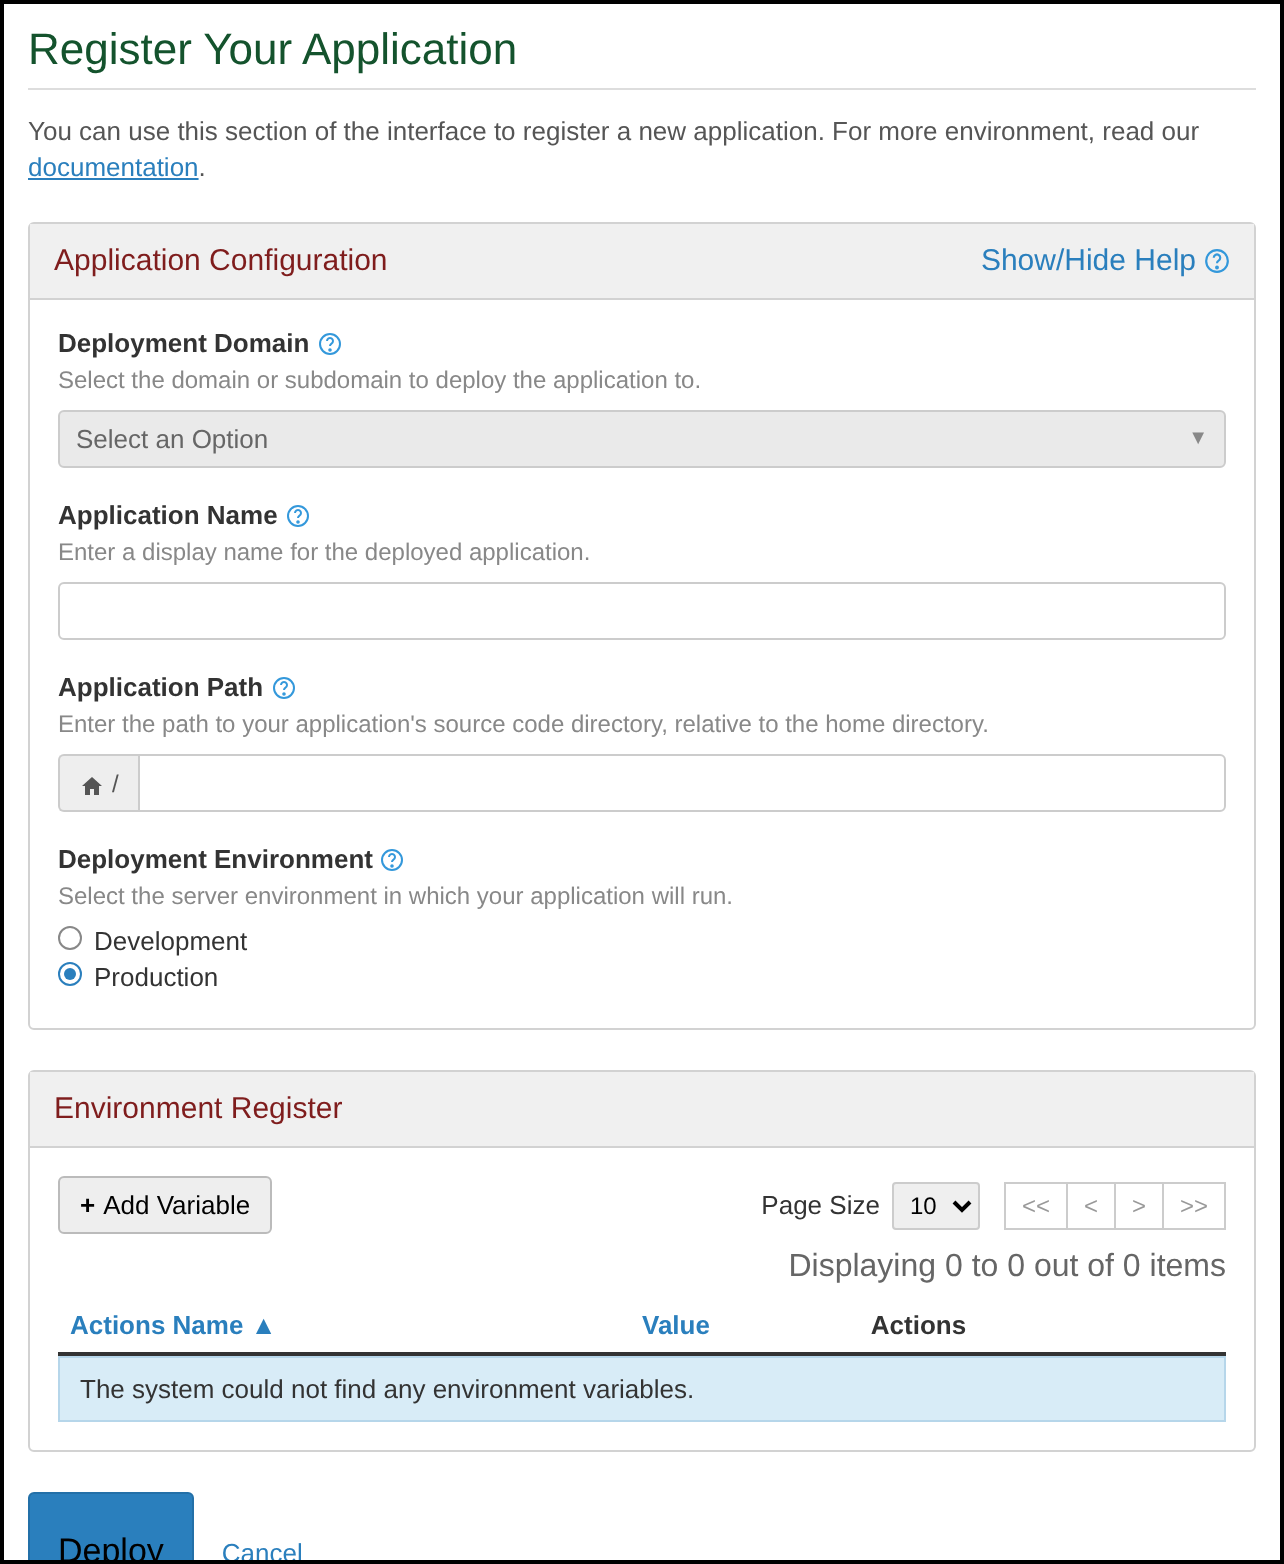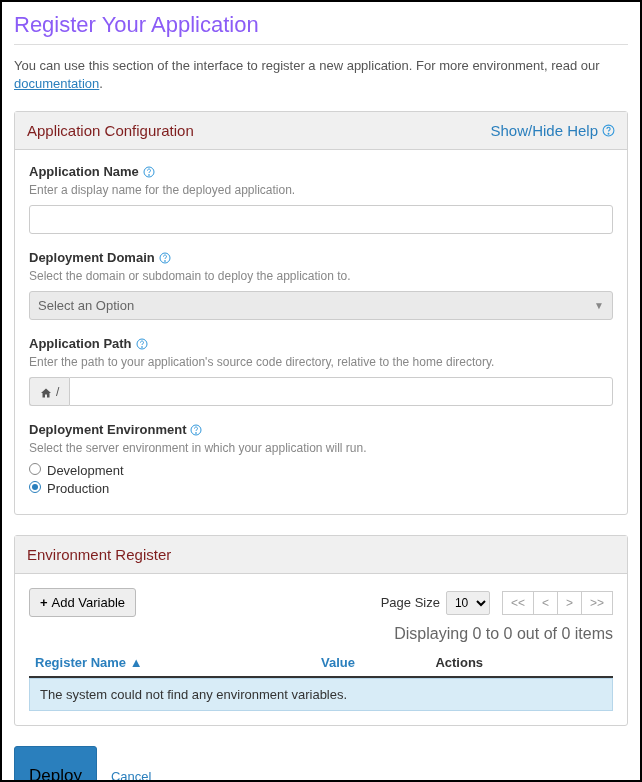--- a/index.html
+++ b/index.html
@@ -1,17 +1,17 @@
 <!DOCTYPE html>
 <html><head>
 <meta charset="utf-8">
 <style>
 * { box-sizing: border-box; margin: 0; padding: 0; }
 body { font-family: -apple-system, BlinkMacSystemFont, "Segoe UI", Helvetica, Arial, sans-serif; font-size: 13px; color: #333; background: #fff; width: 642px; height: 782px; border: 2px solid #000; padding: 10px 12px; }
-h1 { font-size: 22px; font-weight: 400; color: #8b5cf6; margin-bottom: 6px; }
+h1 { font-size: 22px; font-weight: 400; color: #14532d; margin-bottom: 6px; }
 hr.topline { border: none; border-top: 1px solid #ddd; margin: 6px 0 12px 0; }
 .intro { font-size: 13px; color: #555; margin-bottom: 18px; line-height: 1.4; }
 .intro a { color: #2a7fbd; text-decoration: underline; }
 .panel { border: 1px solid #d2d2d2; border-radius: 3px; margin-bottom: 20px; }
 .panel-header { background: #f0f0f0; border-bottom: 1px solid #d2d2d2; padding: 10px 12px; display: flex; justify-content: space-between; align-items: center; }
 .panel-header .title { font-size: 15px; color: #7f1d1d; }
 .panel-header .help-link { color: #2a7fbd; font-size: 15px; cursor: pointer; display: flex; align-items: center; gap: 4px; }
 .panel-body { padding: 14px 14px; }
 .field { margin-bottom: 16px; }
 .field-label { font-weight: 600; font-size: 13px; color: #333; display: flex; align-items: center; gap: 4px; margin-bottom: 4px; }
@@ -65,49 +65,49 @@
             <path d="M9 9a3 3 0 1 1 4.5 2.6c-.9.6-1.5 1.1-1.5 2.4"></path>
             <circle cx="12" cy="18" r="0.8" fill="#3398db"></circle>
           </svg>
         </span>
     </span>
   </div>
   <div class="panel-body">
 
     <div class="field">
       <div class="field-label">
-        <span>Application Name</span>
-        <span class="help-icon">
-            <svg width="12" height="12" viewBox="0 0 24 24" fill="none" stroke="#3398db" stroke-width="2">
-              <circle cx="12" cy="12" r="10"></circle>
-              <path d="M9 9a3 3 0 1 1 4.5 2.6c-.9.6-1.5 1.1-1.5 2.4"></path>
-              <circle cx="12" cy="18" r="0.8" fill="#3398db"></circle>
-            </svg>
-          </span>
-      </div>
-      <div class="field-hint">Enter a display name for the deployed application.</div>
-      <input type="text" value="" style="">
-    </div>
-
-    <div class="field">
-      <div class="field-label">
         <span>Deployment Domain</span>
         <span class="help-icon">
             <svg width="12" height="12" viewBox="0 0 24 24" fill="none" stroke="#3398db" stroke-width="2">
               <circle cx="12" cy="12" r="10"></circle>
               <path d="M9 9a3 3 0 1 1 4.5 2.6c-.9.6-1.5 1.1-1.5 2.4"></path>
               <circle cx="12" cy="18" r="0.8" fill="#3398db"></circle>
             </svg>
           </span>
       </div>
       <div class="field-hint">Select the domain or subdomain to deploy the application to.</div>
       <div class="select-box">
         <span>Select an Option</span>
         <span style="color:#888;font-size:10px;">▼</span>
       </div>
+    </div>
+
+    <div class="field">
+      <div class="field-label">
+        <span>Application Name</span>
+        <span class="help-icon">
+            <svg width="12" height="12" viewBox="0 0 24 24" fill="none" stroke="#3398db" stroke-width="2">
+              <circle cx="12" cy="12" r="10"></circle>
+              <path d="M9 9a3 3 0 1 1 4.5 2.6c-.9.6-1.5 1.1-1.5 2.4"></path>
+              <circle cx="12" cy="18" r="0.8" fill="#3398db"></circle>
+            </svg>
+          </span>
+      </div>
+      <div class="field-hint">Enter a display name for the deployed application.</div>
+      <input type="text" value="" style="">
     </div>
 
     <div class="field">
       <div class="field-label">
         <span>Application Path</span>
         <span class="help-icon">
             <svg width="12" height="12" viewBox="0 0 24 24" fill="none" stroke="#3398db" stroke-width="2">
               <circle cx="12" cy="12" r="10"></circle>
               <path d="M9 9a3 3 0 1 1 4.5 2.6c-.9.6-1.5 1.1-1.5 2.4"></path>
               <circle cx="12" cy="18" r="0.8" fill="#3398db"></circle>
@@ -173,21 +173,21 @@
           <span class="pbtn">&gt;</span>
           <span class="pbtn">&gt;&gt;</span>
         </div>
       </div>
     </div>
 
     <div class="display-info">Displaying 0 to 0 out of 0 items</div>
 
     <div class="table-header">
       <div class="col-name">
-        <span>Register Name</span>
+        <span>Actions Name</span>
         <span style="color:#2a7fbd;">▲</span>
       </div>
       <div class="col-value">Value</div>
       <div class="col-actions">Actions</div>
     </div>
 
     <div class="empty-row">The system could not find any environment variables.</div>
 
   </div>
 </div>

